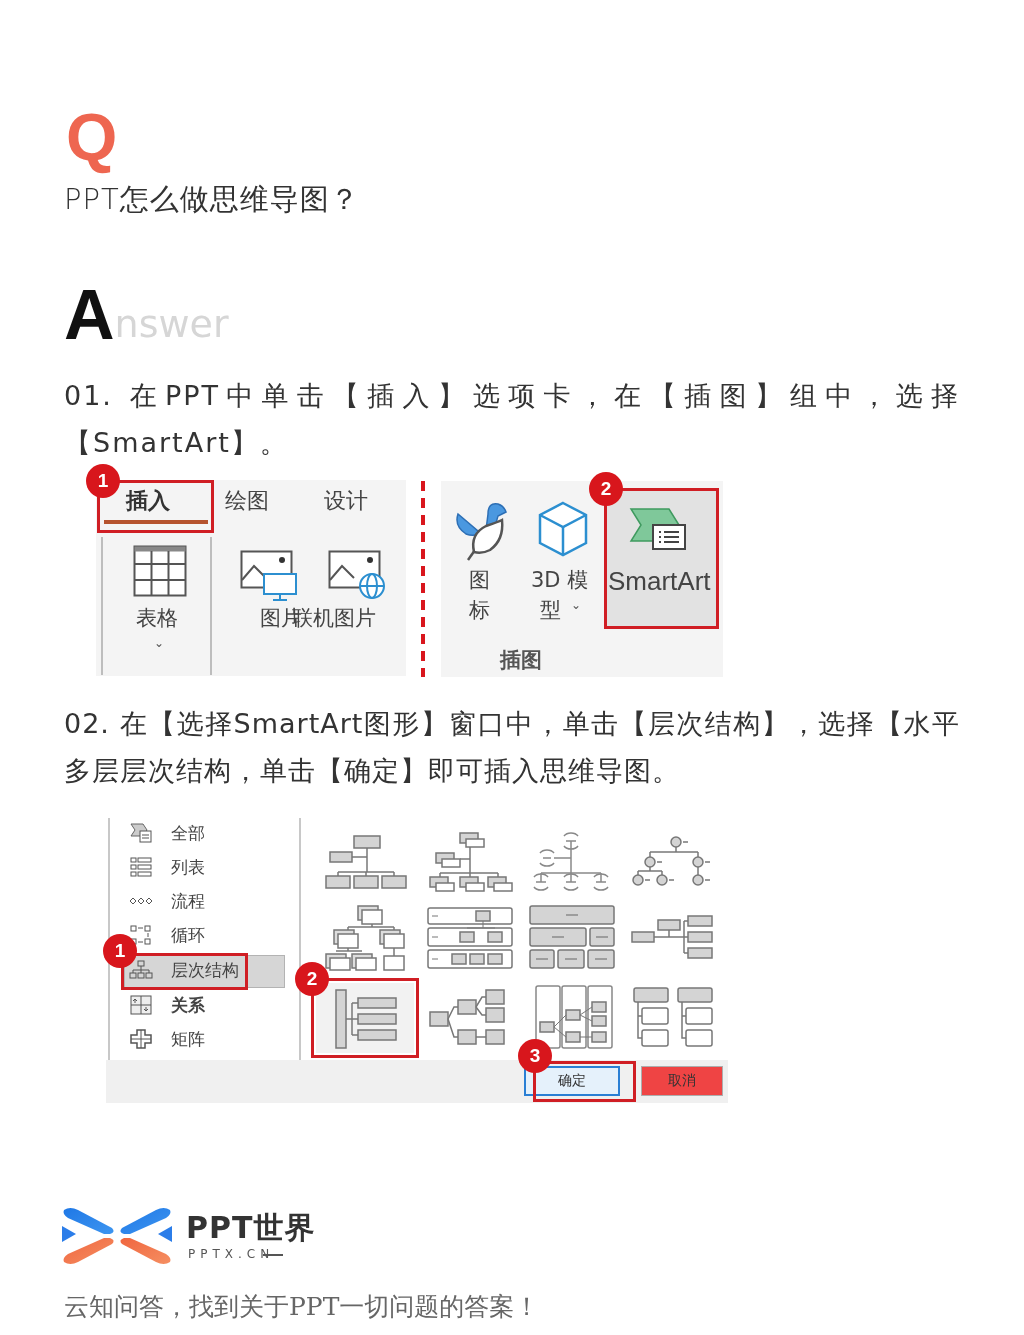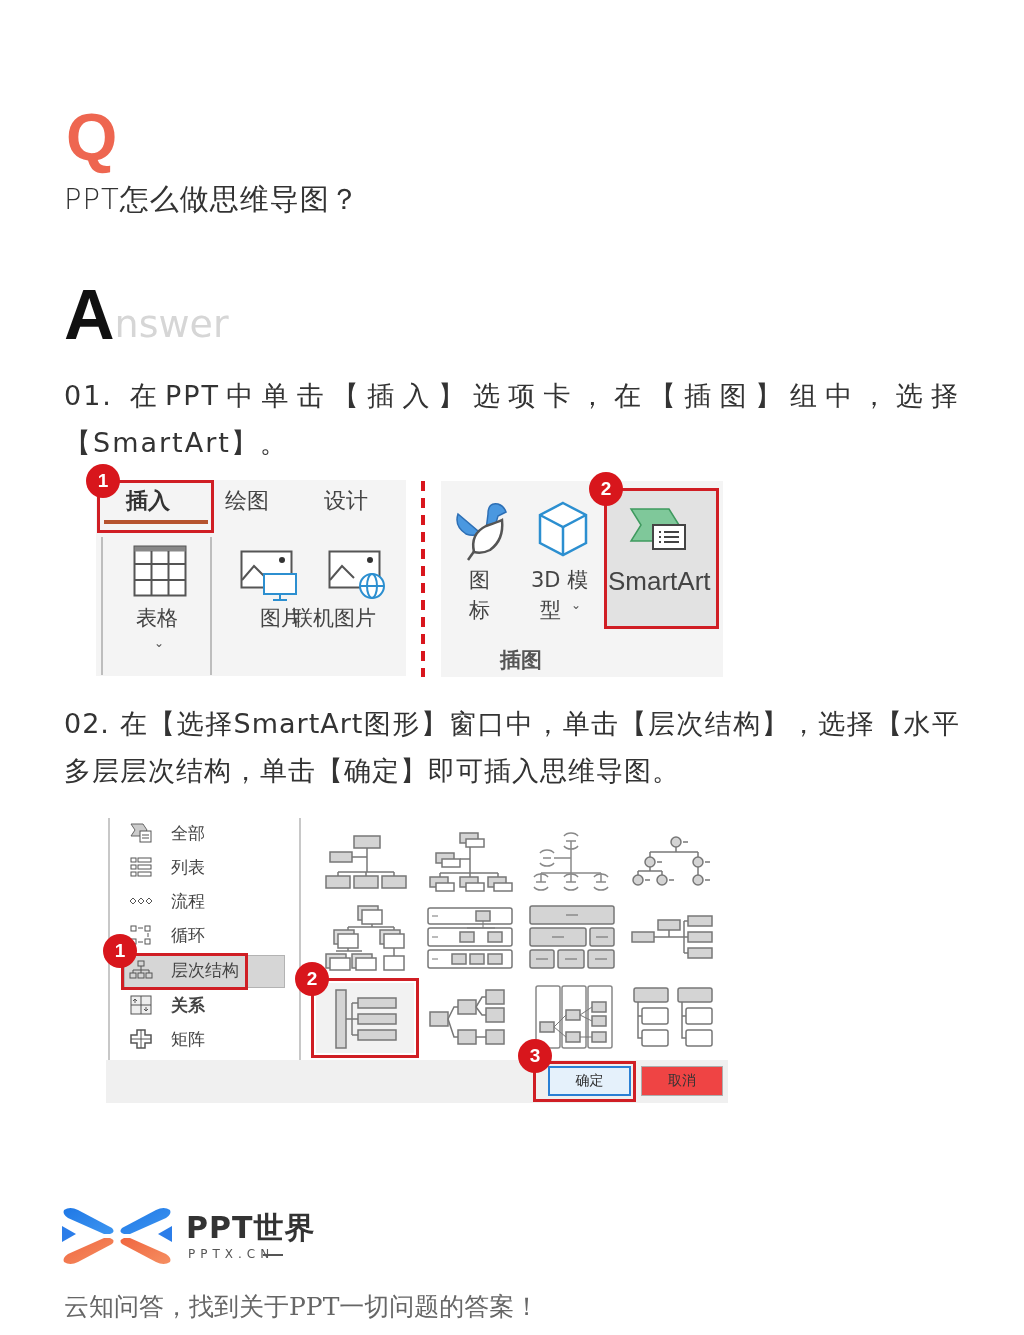--- a/index.html
+++ b/index.html
@@ -53,21 +53,21 @@
   .cat-item { left: 128px; height: 30px; display: flex; align-items: center; font-size: 17px; color: #444; }
   .cat-item .ico { width: 26px; height: 22px; margin-right: 17px; display: flex; align-items: center; justify-content: center; }
   .cat-selected-bg { left: 124px; top: 955px; width: 161px; height: 33px; background: #d6d6d6; border: 1px solid #b3b3b3; }
   .box-cat { left: 121px; top: 953px; width: 127px; height: 37px; }
 
   .thumb { width: 92px; height: 72px; }
   .box-thumb { left: 311px; top: 978px; width: 108px; height: 80px; }
   .thumb-sel-bg { left: 316px; top: 983px; width: 98px; height: 70px; background: #f2f2f2; }
 
   .btn { height: 30px; font-size: 14px; color: #333; display: flex; align-items: center; justify-content: center; background: #ef4444; border: 1px solid #adadad; }
-  .btn-ok { left: 548px; top: 1066px; width: 83px; border: 2px solid #2a7fd4; background: #e5f1fb; }
+  .btn-ok { left: 524px; top: 1066px; width: 96px; border: 2px solid #2a7fd4; background: #e5f1fb; }
   .btn-cancel { left: 641px; top: 1066px; width: 82px; }
   .box-ok { left: 533px; top: 1061px; width: 103px; height: 41px; }
 
   
   .logo { left: 60px; top: 1204px; width: 114px; height: 64px; }
   .brand-name { left: 186px; top: 1208px; font-size: 30px; font-weight: 700; color: #333; font-family: "DejaVu Sans", sans-serif; letter-spacing: 1px; }
   .brand-url { left: 188px; top: 1247px; font-size: 12px; color: #555; letter-spacing: 5px; }
   .brand-url-line { left: 263px; top: 1254px; width: 20px; height: 2px; background: #555; }
   .slogan { left: 64px; top: 1290px; font-size: 25px; color: #666; font-family: "DejaVu Serif", serif; letter-spacing: 0px; }
 </style>

